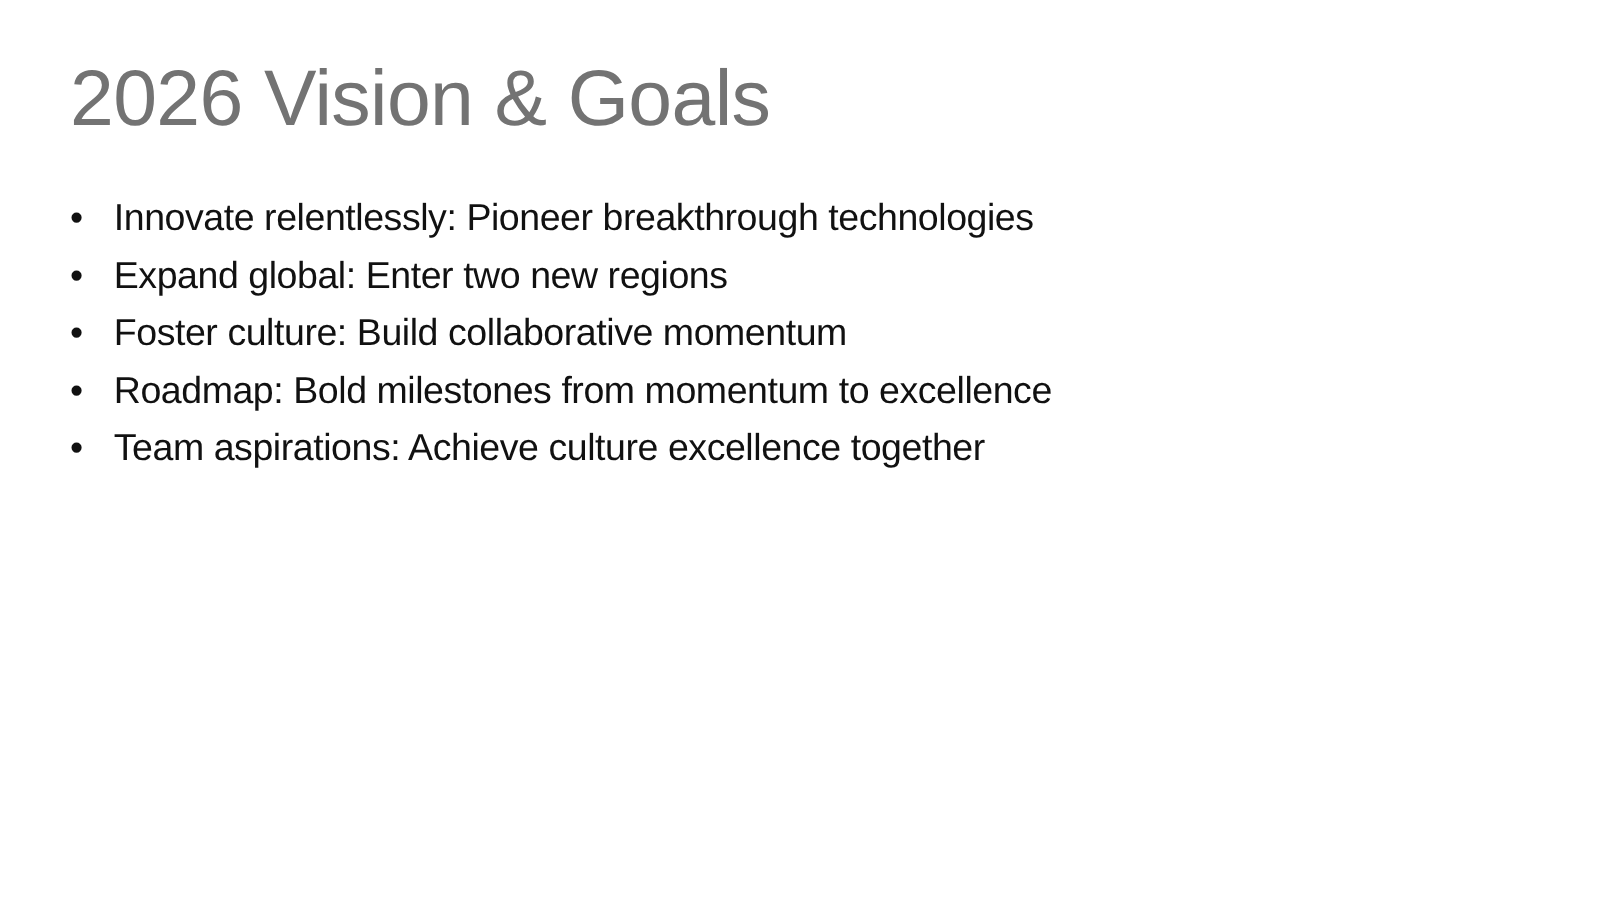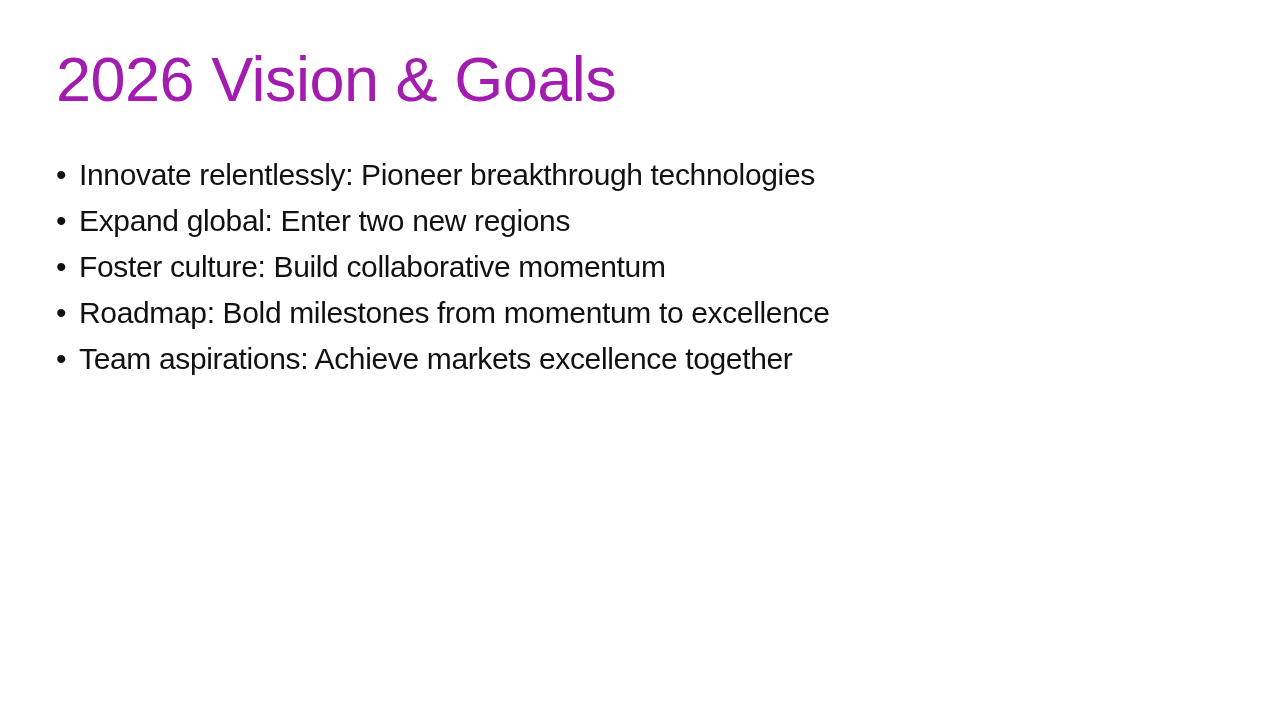--- a/index.html
+++ b/index.html
@@ -28,21 +28,21 @@
     position: absolute;
     left: 56px;
     top: 48px;
     width: 1100px;
     margin: 0;
     font-family: "Liberation Sans", sans-serif;
     font-size: 63px;
     font-weight: 300;
     line-height: 1.0;
     letter-spacing: -0.5px;
-    color: #a21caf;
+    color: #737373;
     white-space: nowrap;
   }
 
   .bullet-list {
     position: absolute;
     left: 56px;
     top: 152px;
     width: 1150px;
     margin: 0;
     padding: 0;
@@ -67,20 +67,21 @@
     width: 23px;
     font-size: 30px;
     line-height: 46px;
     color: #111111;
     text-align: left;
   }
 
   .bullet-text {
     flex: 0 1 auto;
     line-height: 46px;
+    margin-left: 12px;
   }
 </style>
 </head>
 <body>
 
 <div class="slide">
 
   <h1 class="slide-title">2026 Vision &amp; Goals</h1>
 
   <ul class="bullet-list">
@@ -100,18 +101,18 @@
       <span class="bullet-text">Foster culture: Build collaborative momentum</span>
     </li>
 
     <li class="bullet-item">
       <span class="bullet-marker">•</span>
       <span class="bullet-text">Roadmap: Bold milestones from momentum to excellence</span>
     </li>
 
     <li class="bullet-item">
       <span class="bullet-marker">•</span>
-      <span class="bullet-text">Team aspirations: Achieve markets excellence together</span>
+      <span class="bullet-text">Team aspirations: Achieve culture excellence together</span>
     </li>
 
   </ul>
 
 </div>
 
 </body></html>

